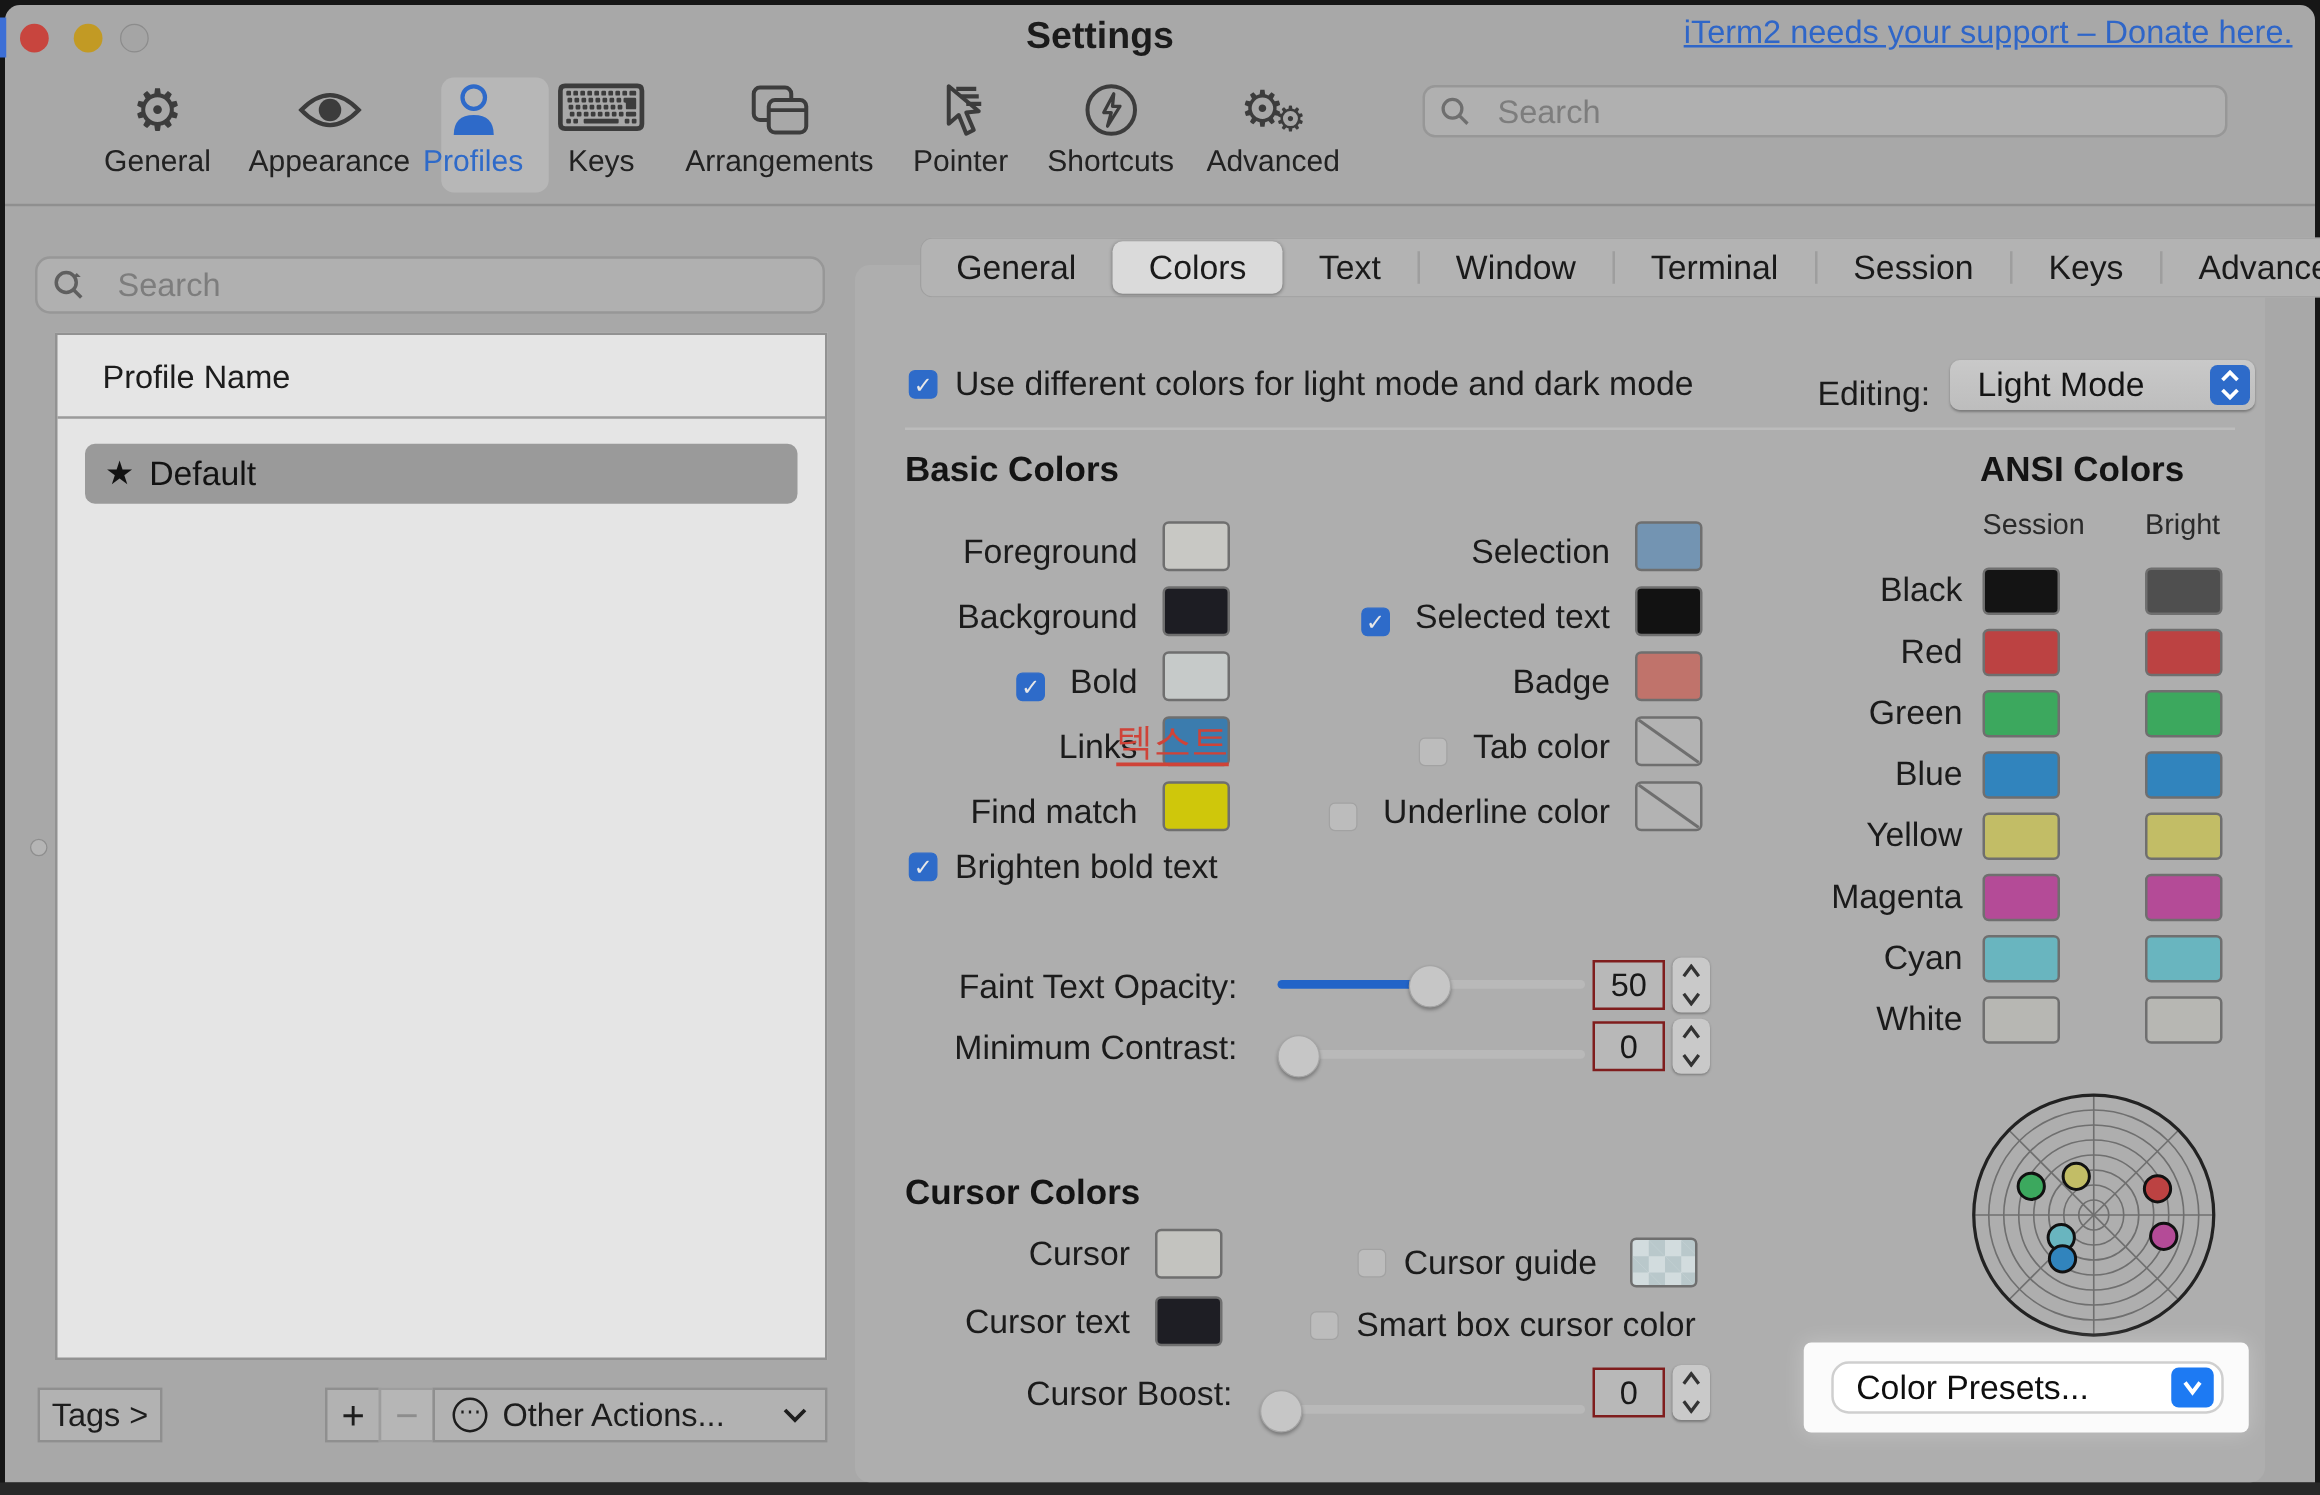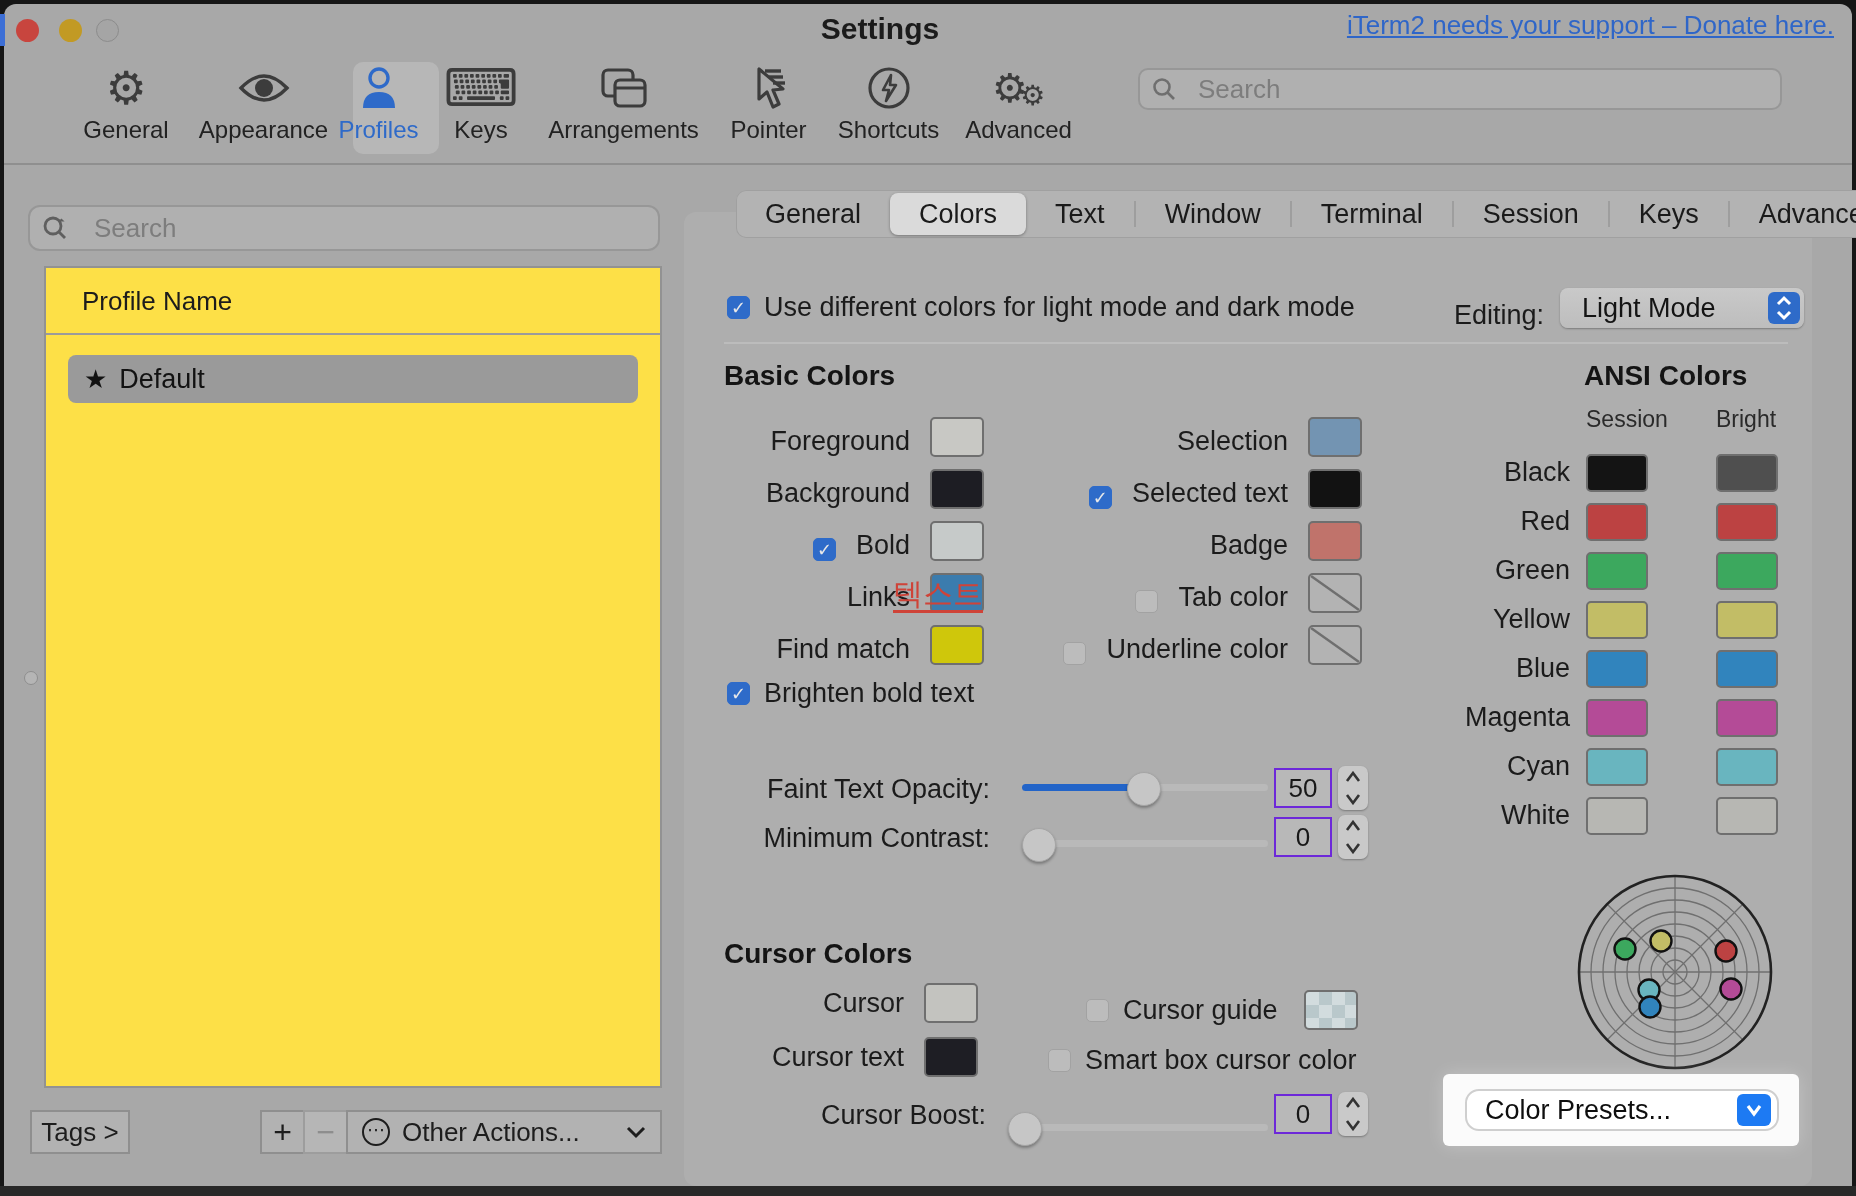--- a/index.html
+++ b/index.html
@@ -23,21 +23,21 @@
   .tb-item.active .tb-icon{color:#2e6ac9;}
   .tb-hilite{background:#b7b7b7;border-radius:10px;}
   .glyph{font-family:"DejaVu Sans",sans-serif;}
   .searchfield{display:flex;align-items:center;gap:20px;background:#b0b0b0;
     border:2px solid #979797;border-radius:10px;padding:0 12px;box-sizing:border-box;}
   .searchfield input{border:none;outline:none;background:transparent;font-size:26px;
     color:#2a2a2a;width:100%;font-family:inherit;}
   .searchfield input::placeholder{color:#7d7d7d;}
   .hline{background:#8f8f8f;height:2px;}
   
-  .listbox{background:#fde047;border:2px solid #929292;box-sizing:border-box;}
+  .listbox{background:#e5e5e5;border:2px solid #929292;box-sizing:border-box;}
   .listhead{font-size:26px;color:#1c1c1c;}
   .sel-row{background:#9a9a9a;border-radius:8px;display:flex;align-items:center;gap:12px;
     padding:0 16px;box-sizing:border-box;font-size:27px;color:#121212;}
   .btn{background:#b2b2b2;border:2px solid #8f8f8f;box-sizing:border-box;
     display:flex;align-items:center;justify-content:center;font-size:26px;color:#1d1d1d;}
   .btn.dim{color:#8d8d8d;border-color:#9d9d9d;background:#b6b6b6;}
   
   .panel{background:#aeaeae;border-radius:12px;}
   .tabs{display:flex;align-items:center;background:#b3b3b3;border-radius:10px;
     height:48px;box-shadow:0 0 0 1px #a0a0a0 inset;}
@@ -55,21 +55,21 @@
   .swatch{width:54px;height:40px;border:2px solid #6f6f6f;border-radius:5px;box-sizing:border-box;flex:none;}
   .crow{display:flex;align-items:flex-end;justify-content:flex-end;gap:20px;height:52px;}
   .ansirow{display:flex;align-items:center;height:49px;}
   .ansirow .lbl{width:142px;text-align:right;}
   .ansiswatch{width:62px;height:38px;border:2px solid #6f6f6f;border-radius:5px;box-sizing:border-box;flex:none;}
   .subhead{font-size:23px;color:#2a2a2a;}
   .track{position:relative;height:7px;border-radius:4px;background:#b9b9b9;}
   .fill{position:absolute;left:0;top:0;height:7px;border-radius:4px;background:#2264c8;}
   .knob{position:absolute;top:50%;width:32px;height:32px;border-radius:50%;background:#c6c6c6;
     border:1px solid #a5a5a5;box-shadow:0 2px 3px rgba(0,0,0,.3);transform:translate(-16px,-16px);}
-  .valbox{background:#b8b8b8;border:2px solid #6d28d9;box-sizing:border-box;width:58px;height:40px;
+  .valbox{background:#b8b8b8;border:2px solid #7f1d1d;box-sizing:border-box;width:58px;height:40px;
     display:flex;align-items:center;justify-content:center;font-size:26px;color:#181818;}
   .stepper{width:30px;height:44px;border-radius:7px;background:#c9c9c9;box-shadow:0 1px 2px rgba(0,0,0,.3);
     display:flex;flex-direction:column;align-items:center;justify-content:space-around;}
   .dropdown{background:linear-gradient(#c9c9c9,#bdbdbd);border-radius:8px;box-shadow:0 1px 2px rgba(0,0,0,.3);
     display:flex;align-items:center;font-size:27px;color:#141414;}
   .bluesq{background:#2e6bc9;border-radius:6px;display:flex;flex-direction:column;align-items:center;
     justify-content:center;gap:1px;}
   .spot{background:#fbfbfb;border-radius:6px;box-shadow:0 0 18px rgba(255,255,255,.25);}
   .pill{background:#ffffff;border:2px solid #cfcfcf;border-radius:14px;display:flex;align-items:center;
     justify-content:space-between;box-sizing:border-box;padding:0 6px 0 18px;font-size:27px;color:#0e0e0e;}
@@ -367,28 +367,28 @@
       <span class="lbl">Red</span>
       <span class="ansiswatch" style="margin-left: 16px; background-color: rgb(188, 66, 66);"></span>
       <span class="ansiswatch" style="margin-left: 68px; background-color: rgb(188, 66, 66);"></span>
     </div>
     <div class="ansirow">
       <span class="lbl">Green</span>
       <span class="ansiswatch" style="margin-left: 16px; background-color: rgb(60, 168, 94);"></span>
       <span class="ansiswatch" style="margin-left: 68px; background-color: rgb(60, 168, 94);"></span>
     </div>
     <div class="ansirow">
+      <span class="lbl">Blue</span>
+      <span class="ansiswatch" style="margin-left: 16px; background-color: rgb(49, 132, 189);"></span>
+      <span class="ansiswatch" style="margin-left: 68px; background-color: rgb(49, 132, 189);"></span>
+    </div>
+    <div class="ansirow">
       <span class="lbl">Yellow</span>
       <span class="ansiswatch" style="margin-left: 16px; background-color: rgb(194, 189, 102);"></span>
       <span class="ansiswatch" style="margin-left: 68px; background-color: rgb(194, 189, 102);"></span>
-    </div>
-    <div class="ansirow">
-      <span class="lbl">Blue</span>
-      <span class="ansiswatch" style="margin-left: 16px; background-color: rgb(49, 132, 189);"></span>
-      <span class="ansiswatch" style="margin-left: 68px; background-color: rgb(49, 132, 189);"></span>
     </div>
     <div class="ansirow">
       <span class="lbl">Magenta</span>
       <span class="ansiswatch" style="margin-left: 16px; background-color: rgb(180, 75, 151);"></span>
       <span class="ansiswatch" style="margin-left: 68px; background-color: rgb(180, 75, 151);"></span>
     </div>
     <div class="ansirow">
       <span class="lbl">Cyan</span>
       <span class="ansiswatch" style="margin-left: 16px; background-color: rgb(105, 181, 191);"></span>
       <span class="ansiswatch" style="margin-left: 68px; background-color: rgb(105, 181, 191);"></span>

